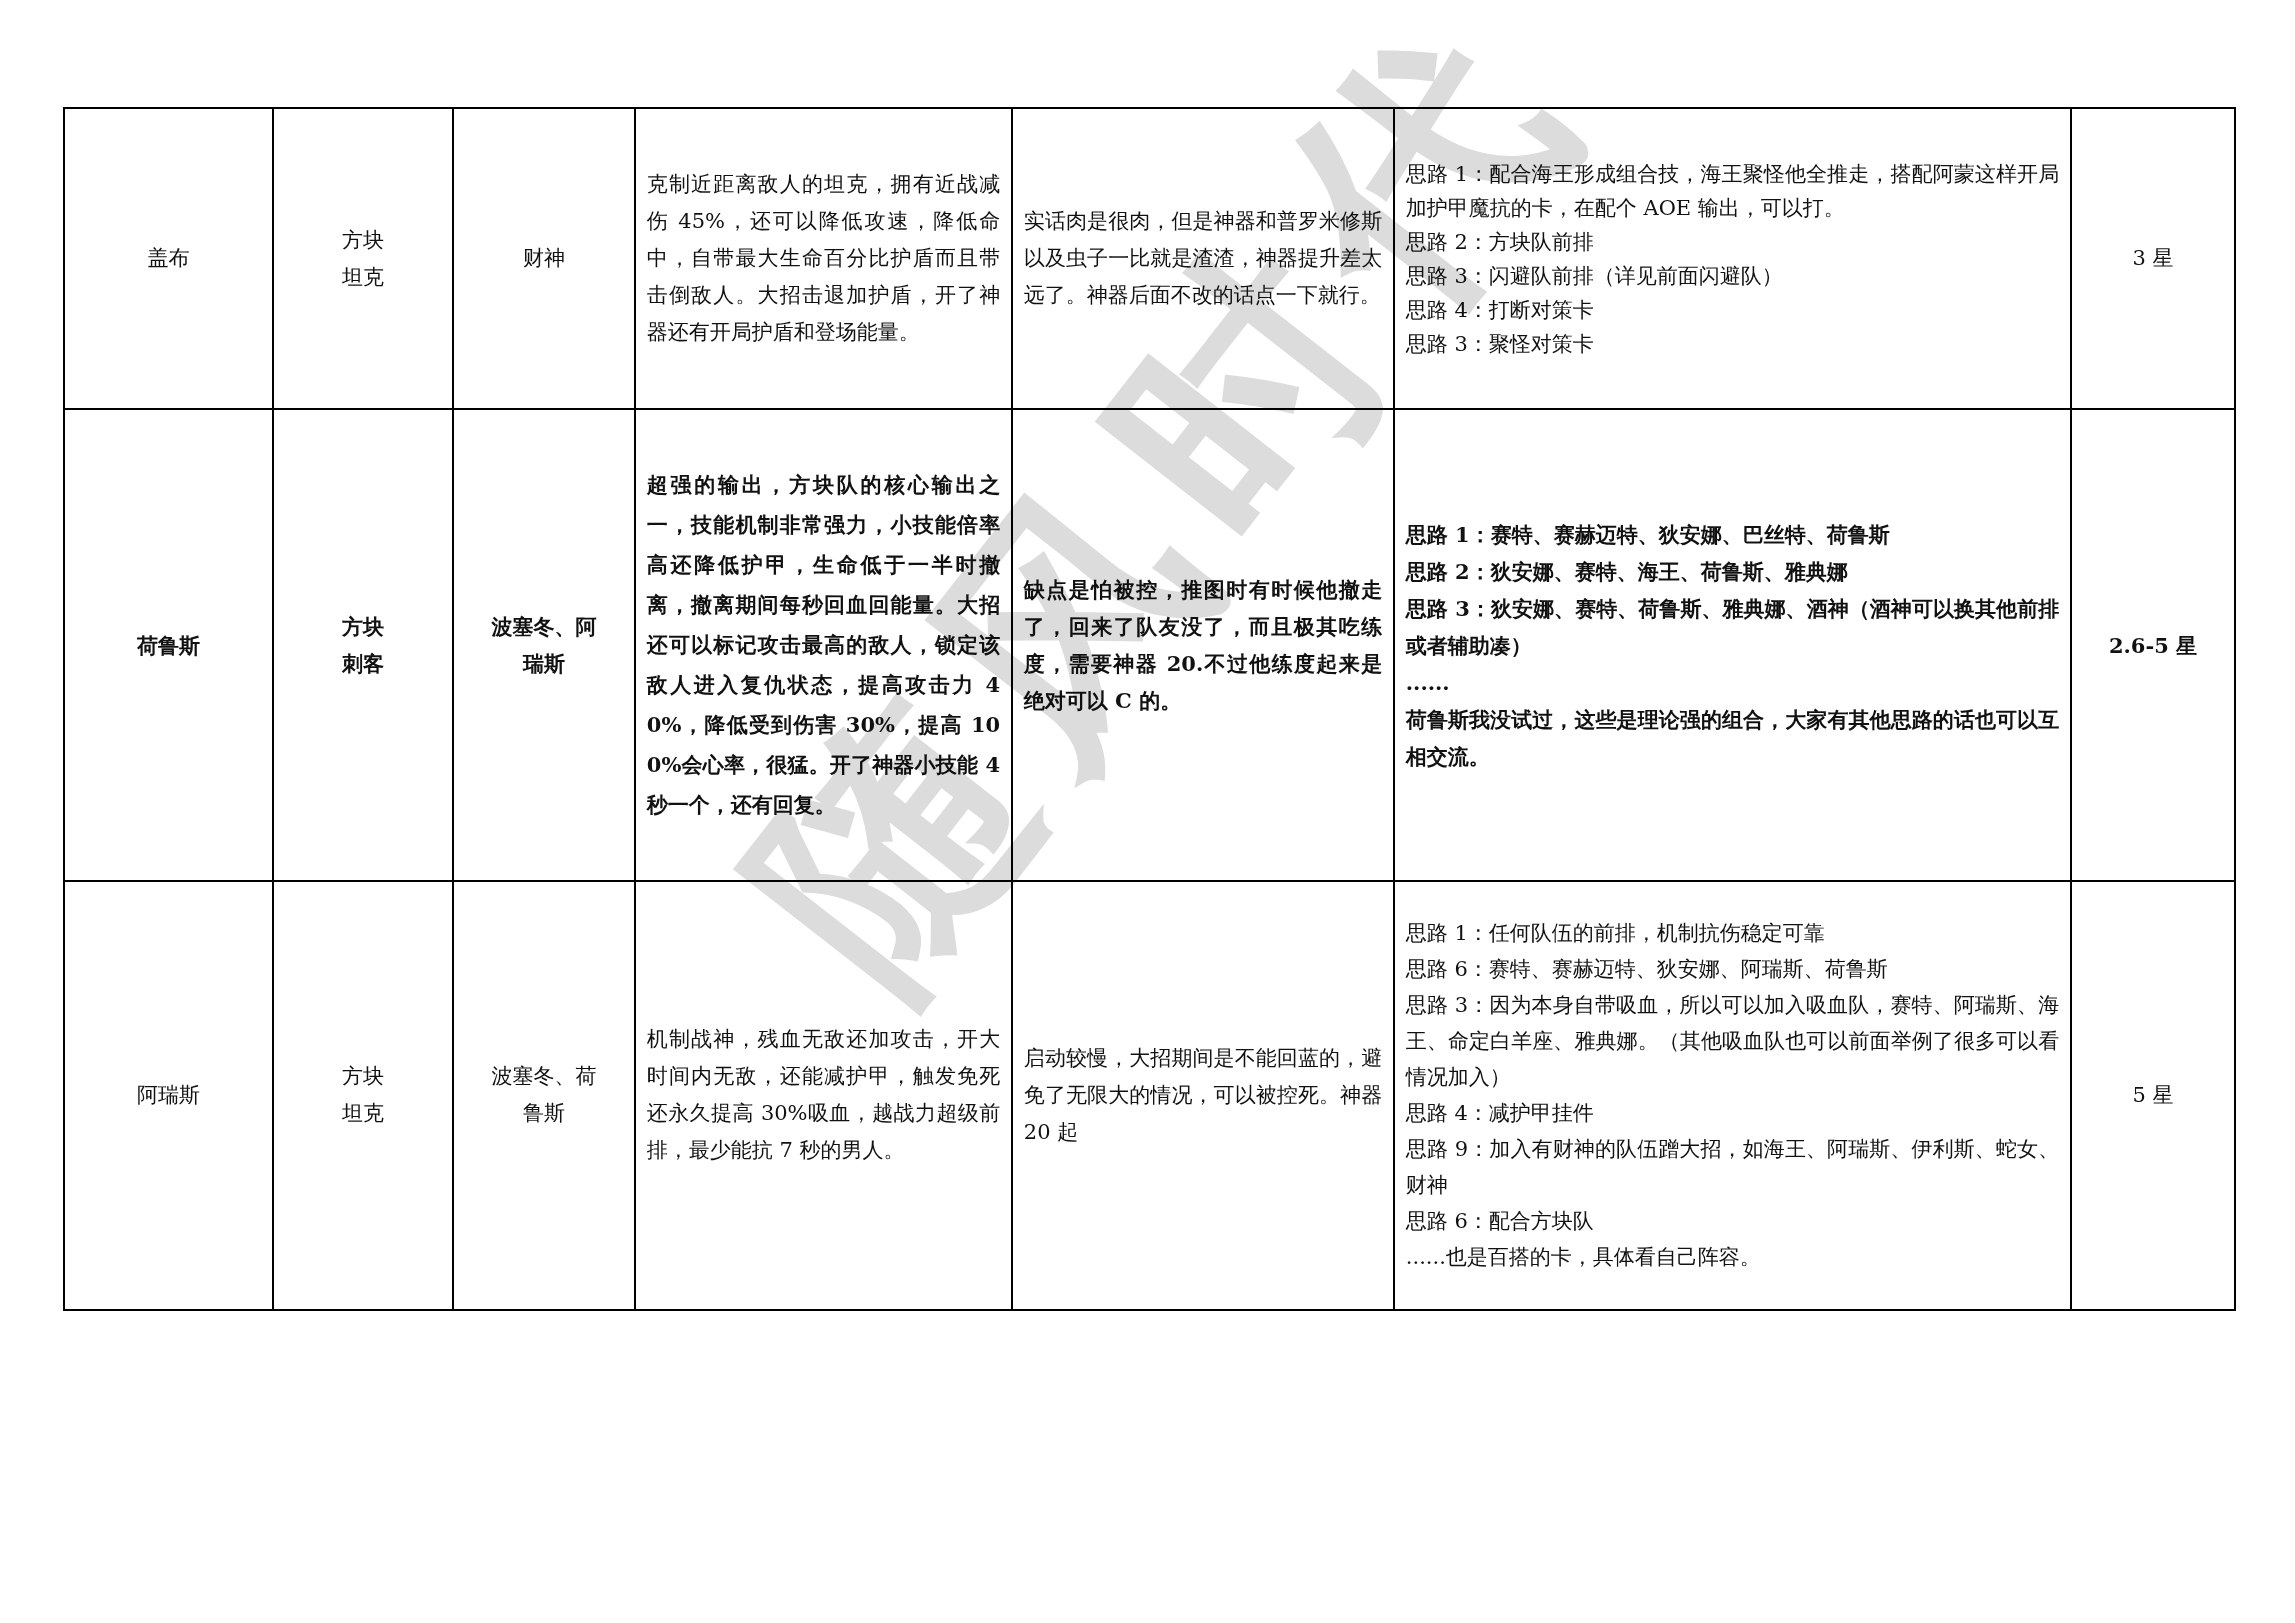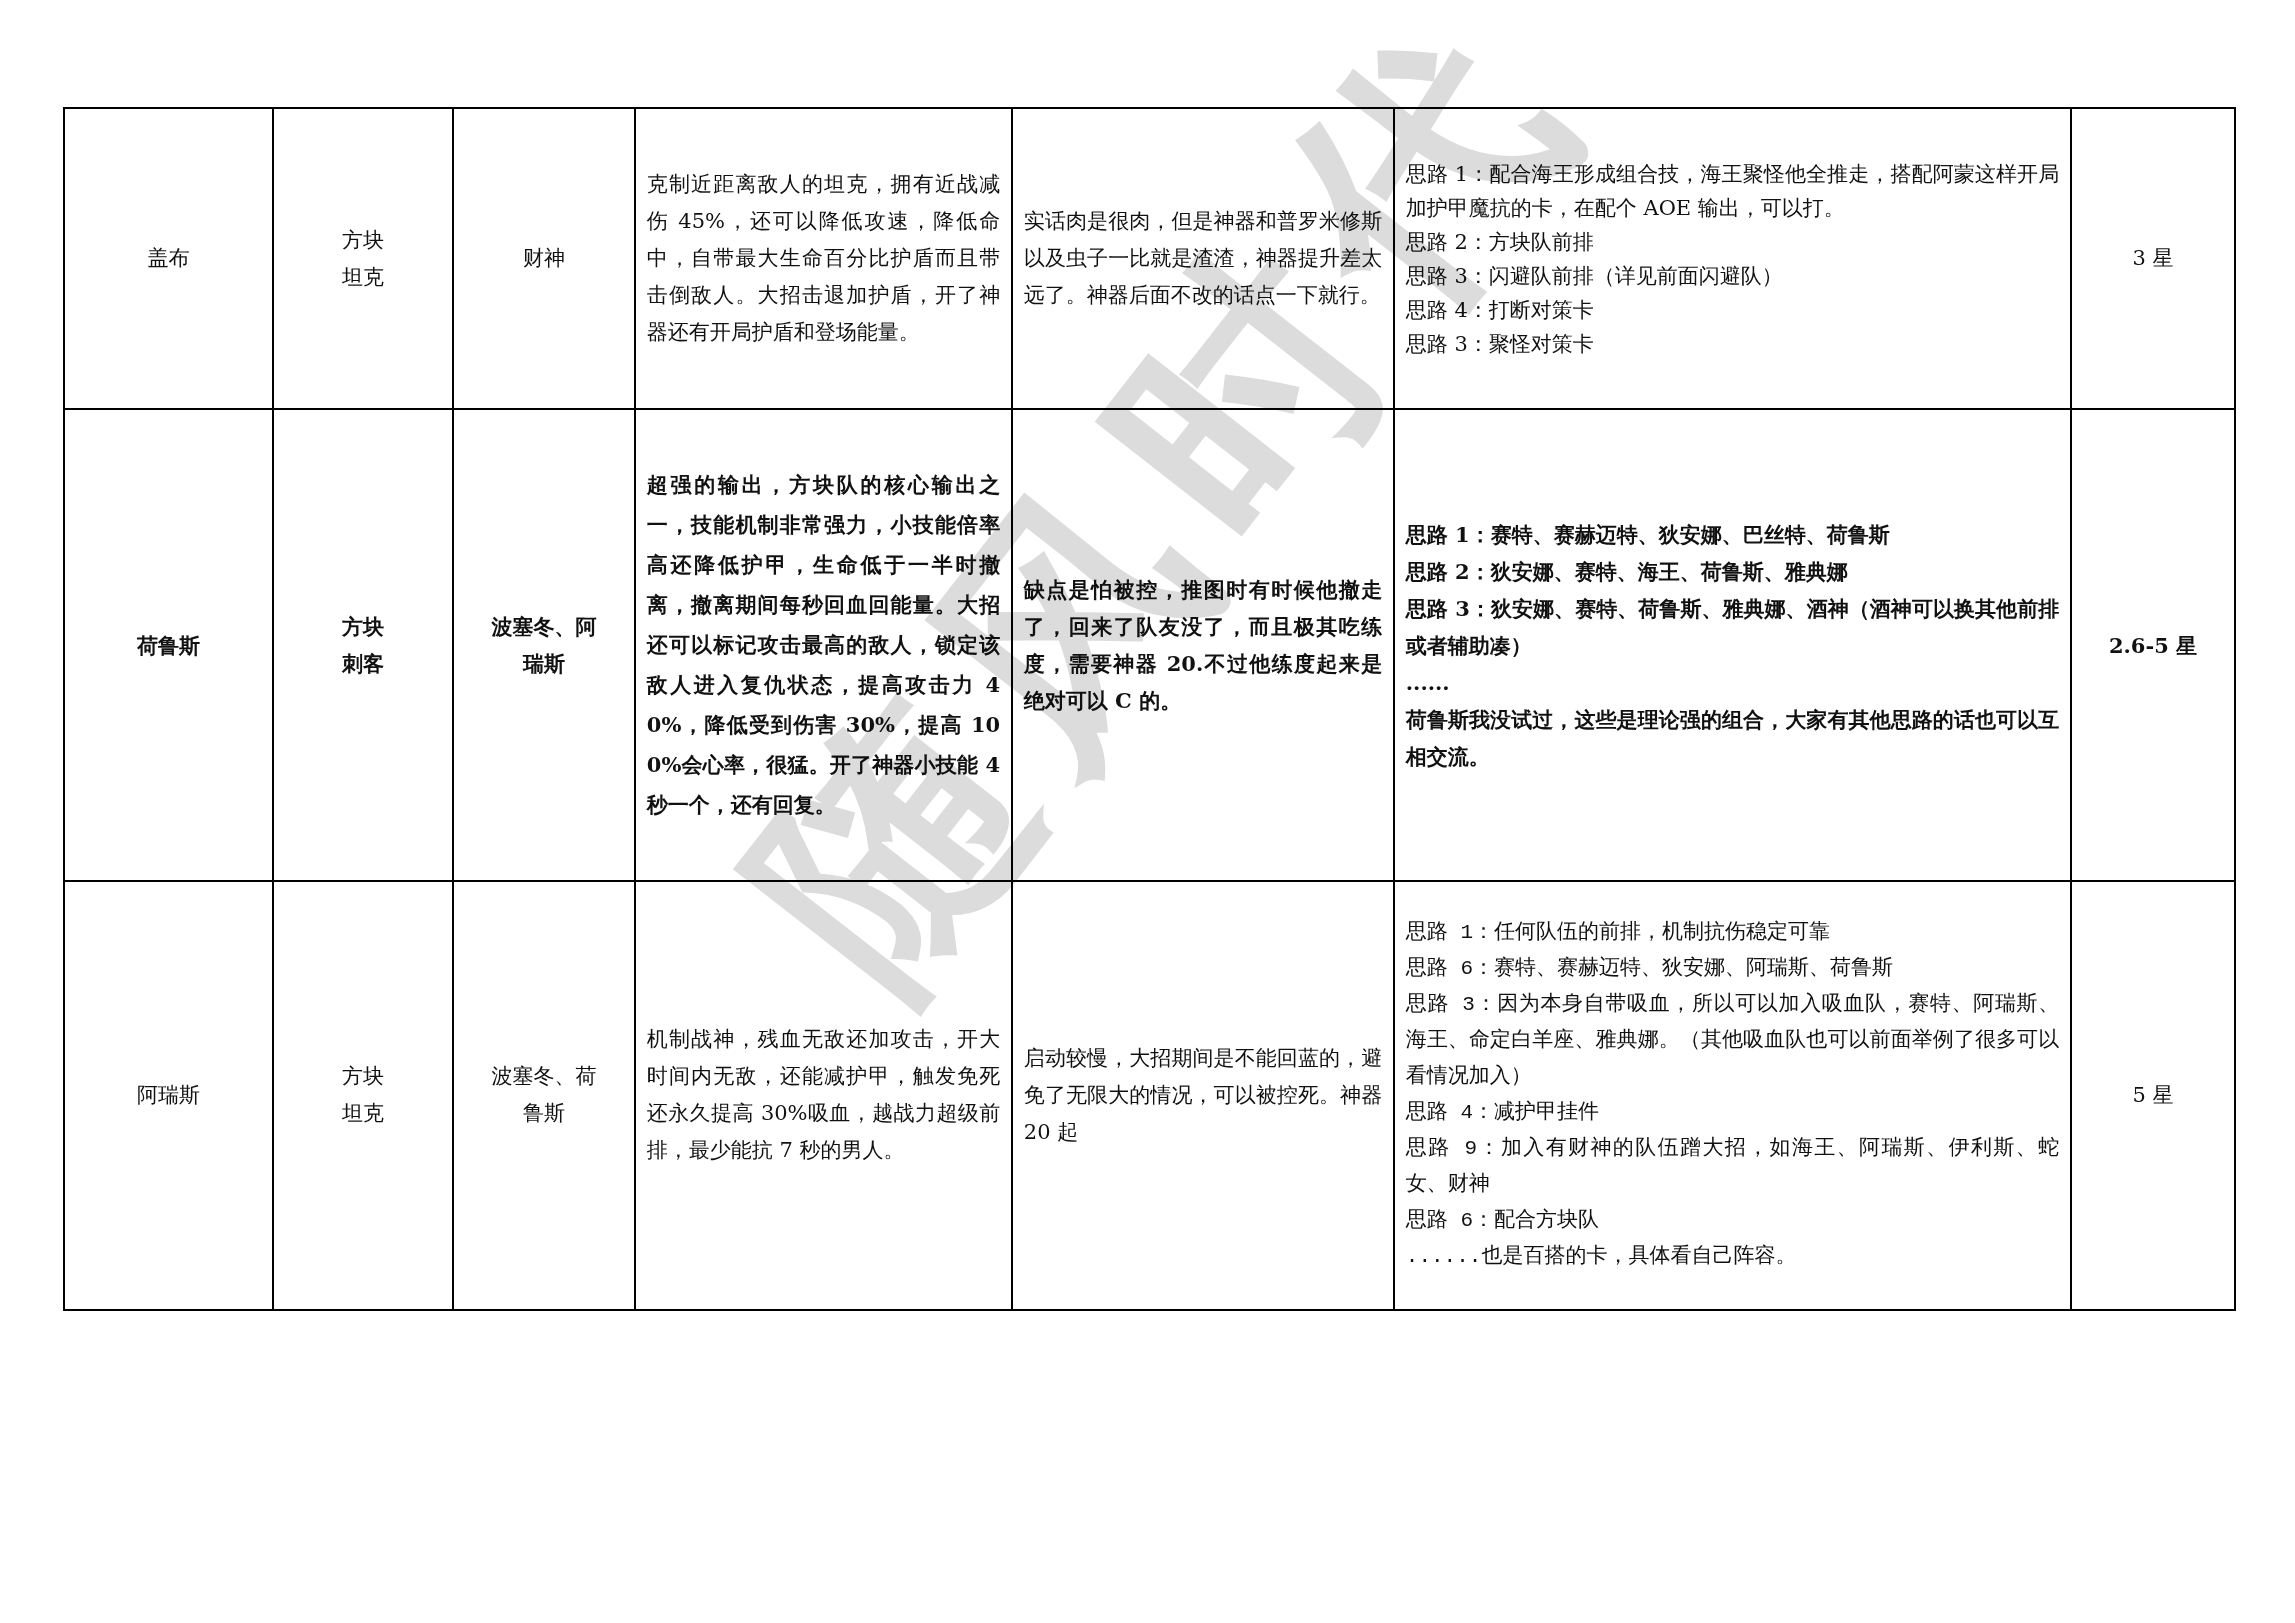--- a/index.html
+++ b/index.html
@@ -12,21 +12,21 @@
          font-size: 21px; line-height: 37px; overflow: hidden; word-break: break-all; }
   td.c-name, td.c-type, td.c-partner, td.c-rating { text-align: center; }
   td.c-type span, td.c-partner span { display: block; }
   td.c-desc, td.c-cons, td.c-ideas { text-align: justify; }
   td.c-ideas { padding-left: 15.5px; }
   .line { display: block; white-space: pre-wrap; }
   tr.r1 td { height: 293px; }
   tr.r2 td { height: 464px; font-weight: bold; }
   tr.r3 td { height: 420px; }
   tr.r2 td.c-desc { line-height: 40px; }
-  tr.r3 td.c-ideas { line-height: 36px; font-family: Liberation Mono, monospace; }
+  tr.r3 td.c-ideas { line-height: 36px; }
   tr.r1 td.c-ideas { line-height: 34px; }
   .watermark { position: absolute; left: 433px; top: 371px; width: 1468px; height: 247px;
          transform: rotate(-52deg); transform-origin: center; z-index: 0;
          font-family: "DejaVu Serif", serif; font-size: 255px; font-weight: bold;
          color: #d6d6d6; letter-spacing: 31px; text-align: center; line-height: 247px;
          opacity: 0.85; pointer-events: none; white-space: nowrap; }
   .wm-wrap { position: absolute; left: 0; top: 0; width: 2295px; height: 1623px; z-index: 2; pointer-events: none; mix-blend-mode: multiply; }
 </style>
 </head>
 <body>

